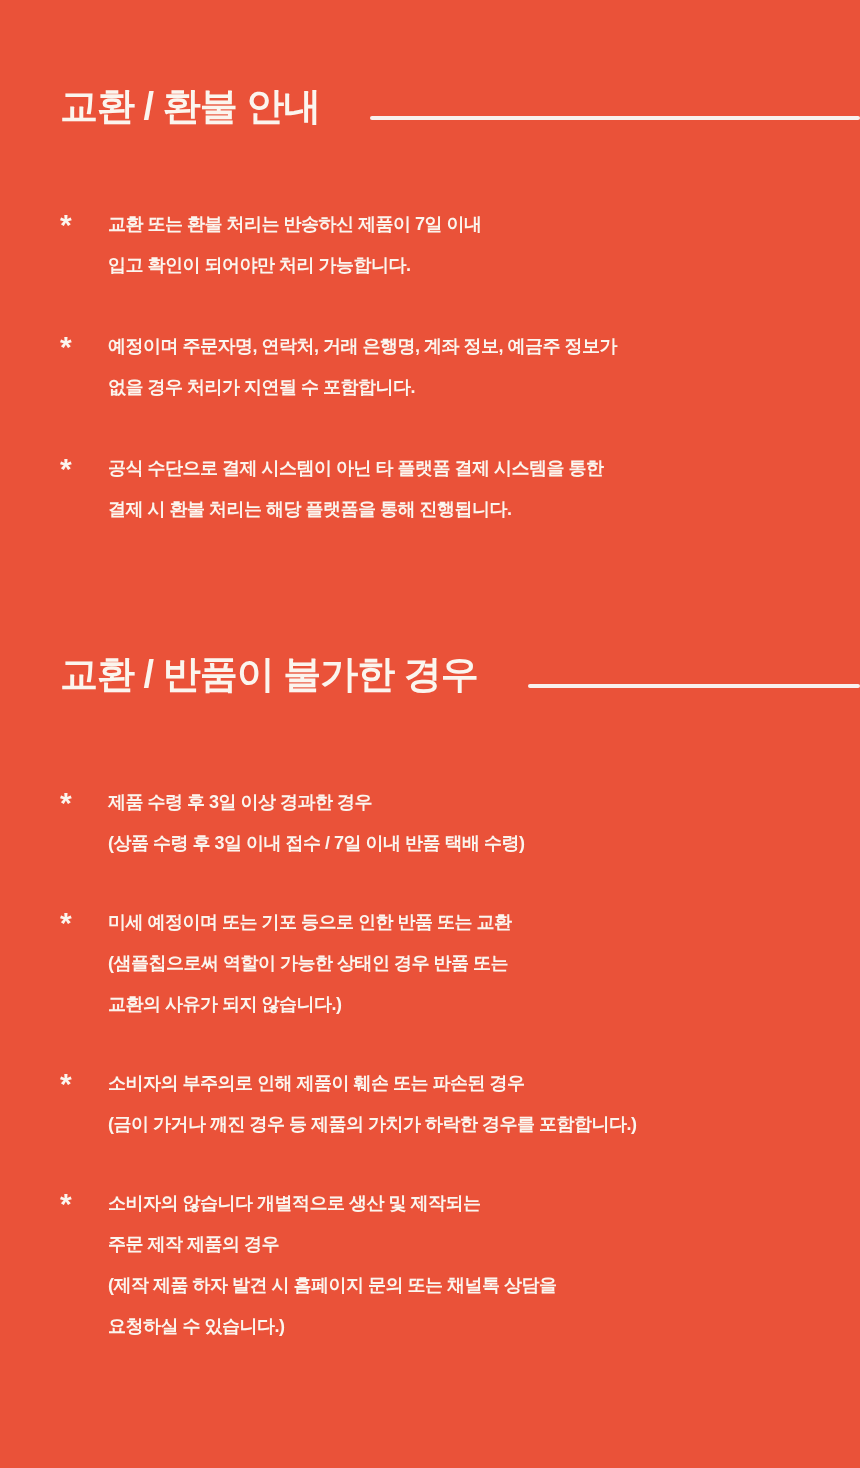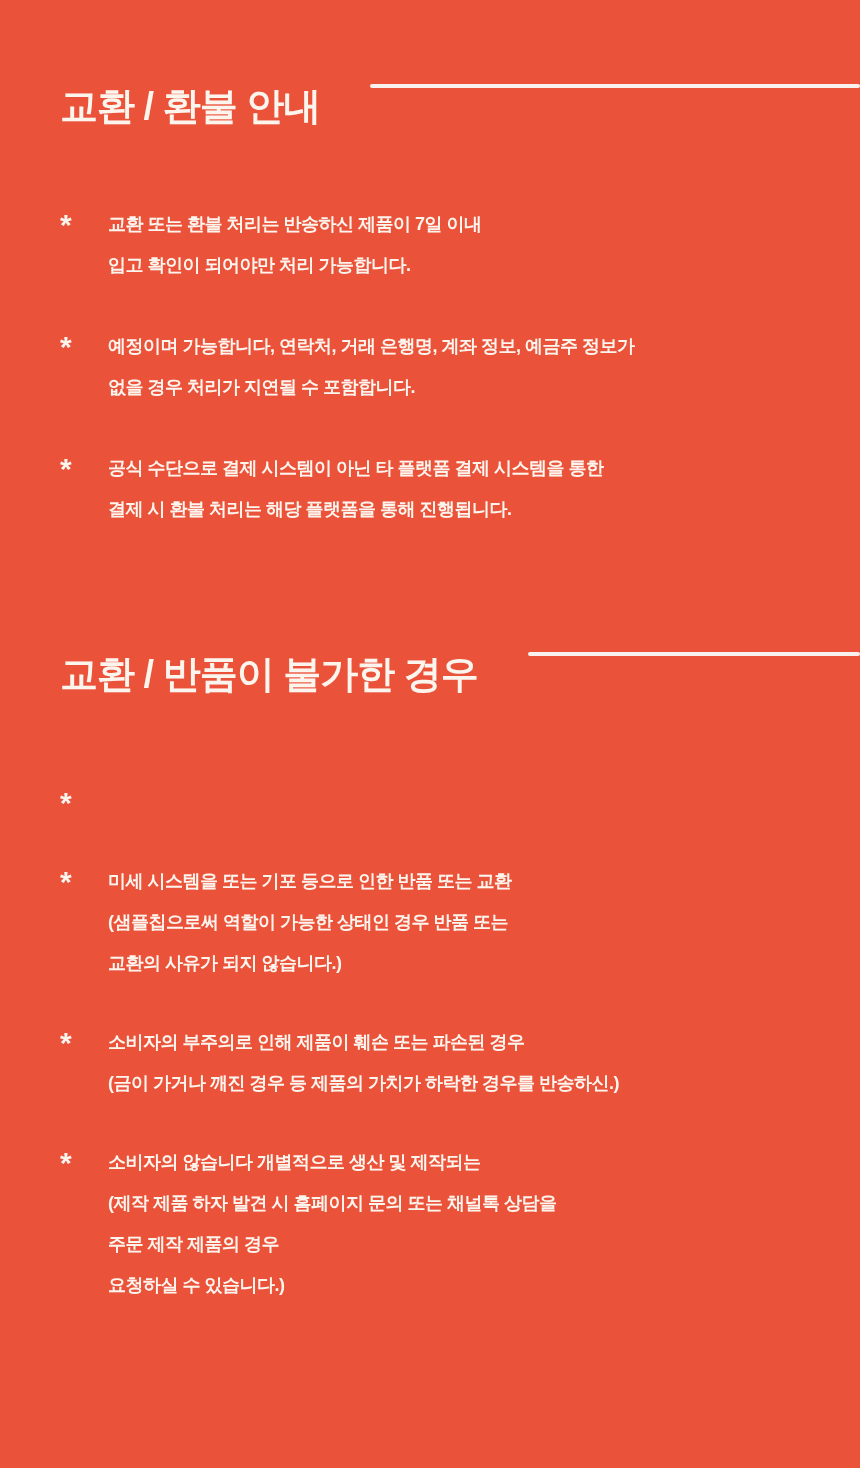--- a/index.html
+++ b/index.html
@@ -16,20 +16,21 @@
     box-sizing: border-box;
     width: 860px;
     height: 1468px;
     padding: 84px 0 0 60px;
     font-family: "Liberation Sans", "DejaVu Sans", sans-serif;
     font-weight: bold;
     color: #FBF5EE;
   }
   .heading-row {
     display: flex;
+    align-items: flex-end;
   }
   .section-title {
     margin: 0;
     font-size: 38px;
     line-height: 44px;
     letter-spacing: -1px;
     white-space: nowrap;
   }
   .heading-divider {
     flex: 1 1 auto;
@@ -85,21 +86,21 @@
         <span class="bullet-marker">*</span>
         <div class="bullet-lines">
           <div class="line">교환 또는 환불 처리는 반송하신 제품이 7일 이내</div>
           <div class="line">입고 확인이 되어야만 처리 가능합니다.</div>
         </div>
       </div>
 
       <div class="bullet">
         <span class="bullet-marker">*</span>
         <div class="bullet-lines">
-          <div class="line">예정이며 가능합니다, 연락처, 거래 은행명, 계좌 정보, 예금주 정보가</div>
+          <div class="line">예정이며 주문자명, 연락처, 거래 은행명, 계좌 정보, 예금주 정보가</div>
           <div class="line">없을 경우 처리가 지연될 수 포함합니다.</div>
         </div>
       </div>
 
       <div class="bullet">
         <span class="bullet-marker">*</span>
         <div class="bullet-lines">
           <div class="line">공식 수단으로 결제 시스템이 아닌 타 플랫폼 결제 시스템을 통한</div>
           <div class="line">결제 시 환불 처리는 해당 플랫폼을 통해 진행됩니다.</div>
         </div>
@@ -110,45 +111,49 @@
 
   <section class="section-norefund">
     <div class="heading-row">
       <h1 class="section-title">교환 / 반품이 불가한 경우</h1>
       <div class="heading-divider"></div>
     </div>
     <div class="bullets">
 
       <div class="bullet">
         <span class="bullet-marker">*</span>
+        <div class="bullet-lines">
+          <div class="line">제품 수령 후 3일 이상 경과한 경우</div>
+          <div class="line">(상품 수령 후 3일 이내 접수 / 7일 이내 반품 택배 수령)</div>
+        </div>
       </div>
 
       <div class="bullet">
         <span class="bullet-marker">*</span>
         <div class="bullet-lines">
-          <div class="line">미세 시스템을 또는 기포 등으로 인한 반품 또는 교환</div>
+          <div class="line">미세 예정이며 또는 기포 등으로 인한 반품 또는 교환</div>
           <div class="line">(샘플칩으로써 역할이 가능한 상태인 경우 반품 또는</div>
           <div class="line">교환의 사유가 되지 않습니다.)</div>
         </div>
       </div>
 
       <div class="bullet">
         <span class="bullet-marker">*</span>
         <div class="bullet-lines">
           <div class="line">소비자의 부주의로 인해 제품이 훼손 또는 파손된 경우</div>
-          <div class="line">(금이 가거나 깨진 경우 등 제품의 가치가 하락한 경우를 반송하신.)</div>
+          <div class="line">(금이 가거나 깨진 경우 등 제품의 가치가 하락한 경우를 포함합니다.)</div>
         </div>
       </div>
 
       <div class="bullet">
         <span class="bullet-marker">*</span>
         <div class="bullet-lines">
           <div class="line">소비자의 않습니다 개별적으로 생산 및 제작되는</div>
+          <div class="line">주문 제작 제품의 경우</div>
           <div class="line">(제작 제품 하자 발견 시 홈페이지 문의 또는 채널톡 상담을</div>
-          <div class="line">주문 제작 제품의 경우</div>
           <div class="line">요청하실 수 있습니다.)</div>
         </div>
       </div>
 
     </div>
   </section>
 
 </div>
 
 </body></html>

